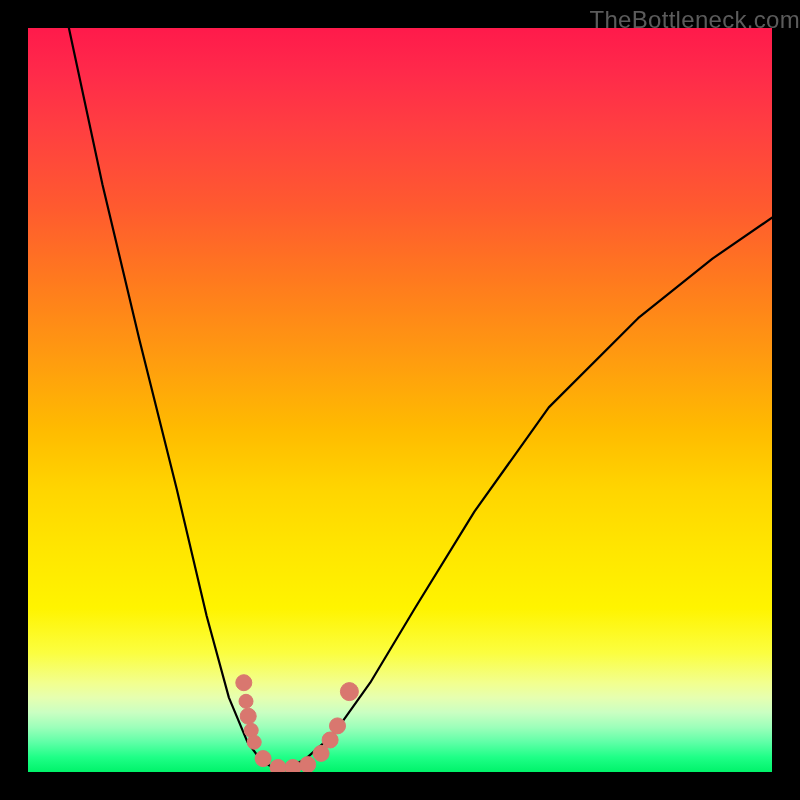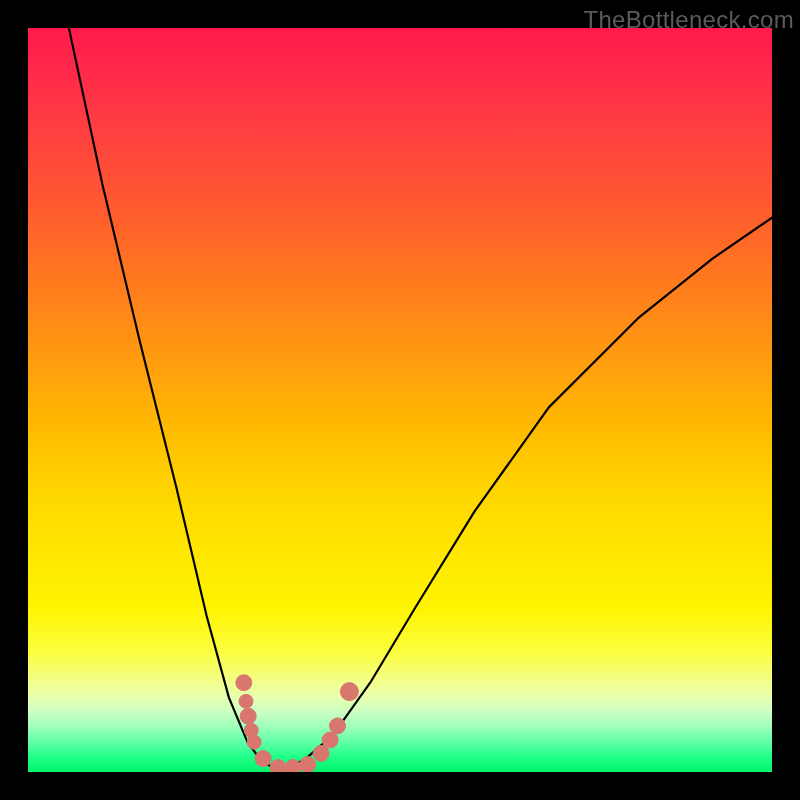--- a/index.html
+++ b/index.html
@@ -62,21 +62,21 @@
     stroke-linecap: round;
     stroke-linejoin: round;
   }
   .marker {
     fill: #d9776f;
     stroke: #d9776f;
   }
   .watermark {
     position: absolute;
     top: 6px;
-    right: 6px;
+    right: 0;
     color: #5b5b5b;
     font-size: 24px;
     font-weight: 500;
     letter-spacing: 0.3px;
   }
 </style>
 </head>
 <body>
 
 <div class="frame">

